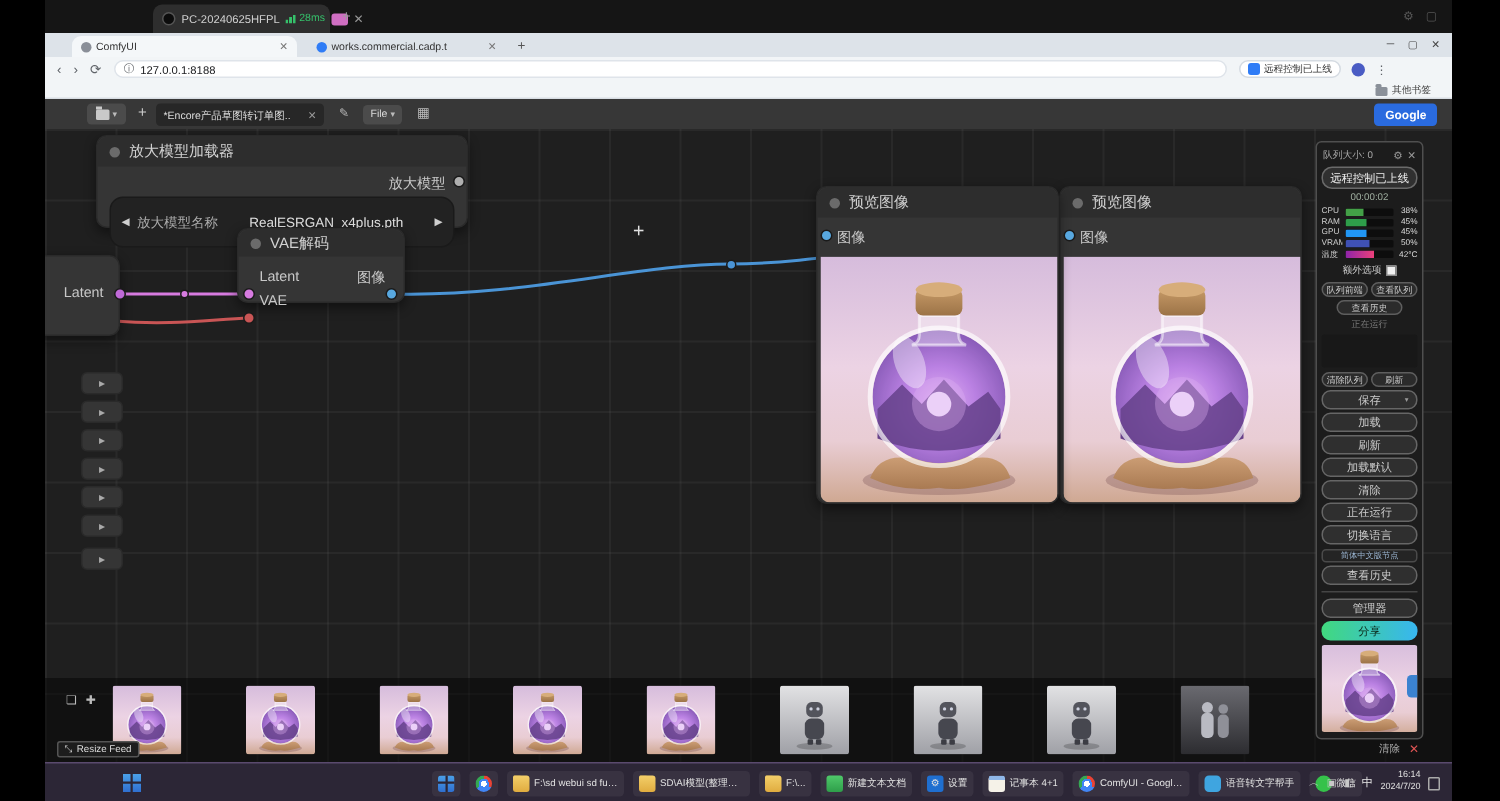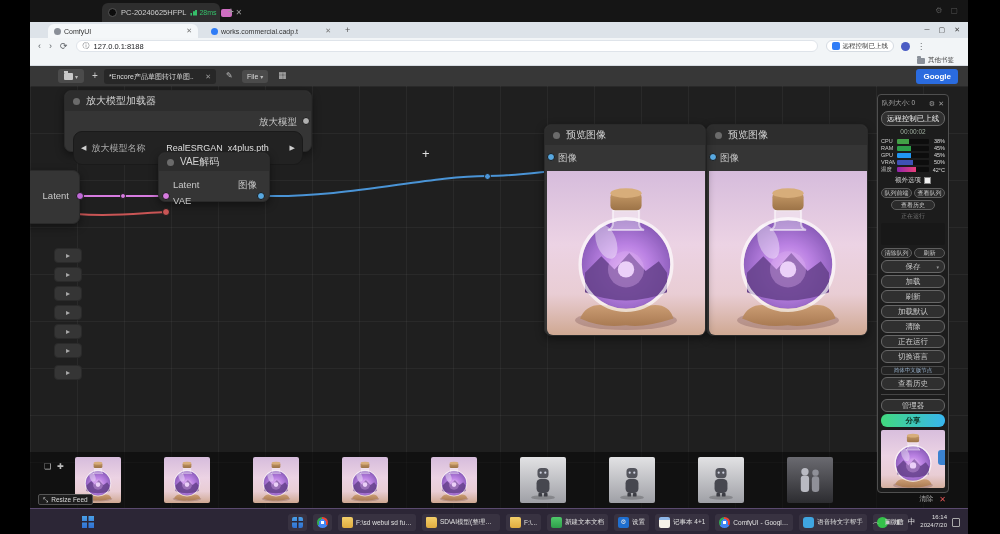--- a/index.html
+++ b/index.html
@@ -96,21 +96,21 @@
   .chk{width:7px;height:7px;background:#f0f0f0;border:1px solid #888;}
   .btn-row{display:flex;gap:2px;margin-bottom:2px;}
   .sbtn{flex:1;height:10px;background:#2b2b2b;border:1px solid #5e5e5e;border-radius:5px;color:#ccc;font-size:6px;display:flex;align-items:center;justify-content:center;white-space:nowrap;overflow:hidden;}
   .sbtn.solo{flex:none;width:70%;margin:0 auto 2px;}
   .run-lbl{text-align:center;font-size:6px;color:#777;margin:2px 0;}
   .q-area{height:22px;background:#181818;border-radius:2px;margin-bottom:3px;}
   .side-btn{width:100%;height:13px;background:#2f2f2f;border:1px solid #666;border-radius:6px;color:#ccc;font-size:7.5px;display:flex;align-items:center;justify-content:center;gap:3px;margin-bottom:2px;position:relative;}
   .side-btn .caret{position:absolute;right:5px;font-size:5px;color:#999;}
   .lang-note{height:9px;background:#242424;border:1px solid #4a4a4a;border-radius:3px;color:#9ab4d0;font-size:5.5px;display:flex;align-items:center;justify-content:center;margin:3px 0 2px;white-space:nowrap;overflow:hidden;}
   .divider{height:1px;background:#454545;margin:4px 0;}
-  .share-btn{background:linear-gradient(90deg,#41d97e,#38b6f0);color:#0c2b1c;font-weight:bold;border:none;}
+  .share-btn{background:linear-gradient(90deg,#41d97e,#38b6f0);color:#0c2b1c;font-weight:normal;border:none;}
   .side-thumb{position:relative;margin-top:3px;width:64px;height:58px;border-radius:2px;overflow:hidden;}
   .thumb-badge{position:absolute;right:0;top:20px;width:7px;height:15px;background:#3b82d0;border-radius:3px 0 0 3px;z-index:2;}
   
   .taskbar{position:absolute;left:30px;top:508px;width:938px;height:26px;background:#2c2636;border-top:1px solid #5a4a6e;}
   .start{position:absolute;left:52px;top:7px;width:12px;height:12px;background:linear-gradient(#2c2636 0 0) center/1.5px 100% no-repeat,linear-gradient(#2c2636 0 0) center/100% 1.5px no-repeat,linear-gradient(#4aa0e8,#2f6fd0);}
   .tb-items{position:absolute;left:258px;top:3px;display:flex;gap:6px;align-items:center;height:20px;}
   .tb-item{display:flex;align-items:center;gap:3px;padding:2px 4px;background:rgba(255,255,255,.06);border-radius:3px;height:17px;}
   .tb-item span{font-size:6.5px;color:#e0e0e0;max-width:56px;white-space:nowrap;overflow:hidden;text-overflow:ellipsis;}
   .ico{width:11px;height:11px;border-radius:2px;flex:none;}
   .ico-win{background:linear-gradient(#2c2636 0 0) center/1.5px 100% no-repeat,linear-gradient(#2c2636 0 0) center/100% 1.5px no-repeat,linear-gradient(#4aa0e8,#2f6fd0);}

